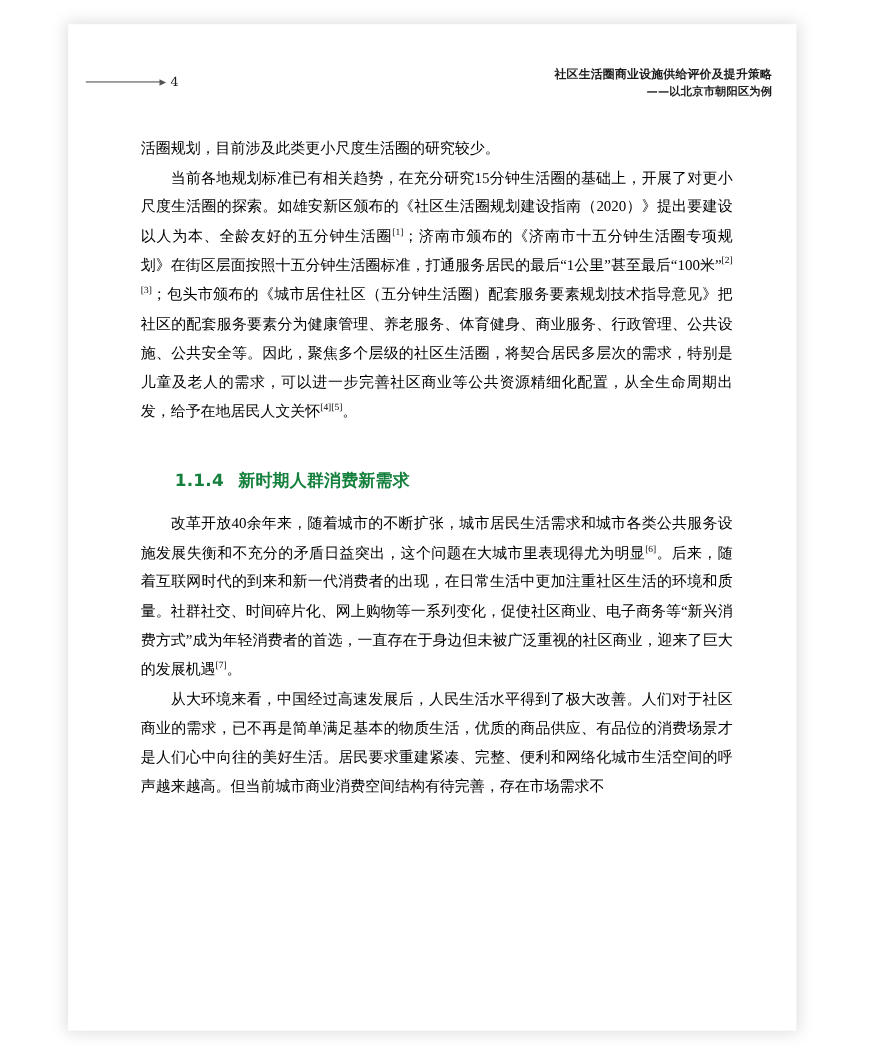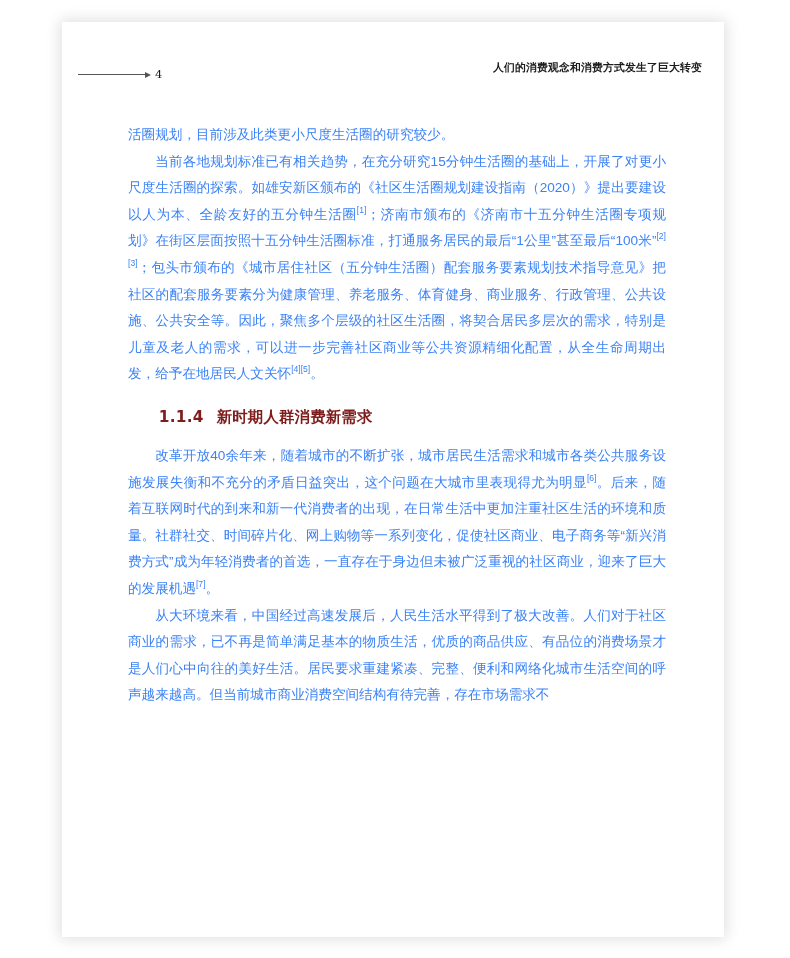--- a/index.html
+++ b/index.html
@@ -97,36 +97,36 @@
     position: absolute;
     left: 66px;
     top: 100px;
     width: 538px;
   }
 
   p.body-para {
     margin: 0;
     font-size: 13.6px;
     line-height: 26.6px;
-    color: #3b82f6;
+    color: #000000;
     text-align: justify;
     text-justify: inter-ideograph;
     text-indent: 2em;
-    font-family: Liberation Sans, sans-serif;
+    font-family: Liberation Serif, serif;
   }
   p.body-para.no-indent {
     text-indent: 0;
   }
 
   h2.section-heading {
-    margin: 16px 0 13px 0;
+    margin: 36px 0 13px 0;
     font-size: 15.4px;
     line-height: 26px;
     font-weight: 700;
-    color: #7f1d1d;
+    color: #15803d;
     text-indent: 2em;
     font-family: "DejaVu Sans", "Liberation Sans", sans-serif;
     letter-spacing: 0.2px;
   }
   h2.section-heading .sec-num {
     font-family: "DejaVu Sans", "Liberation Sans", sans-serif;
     margin-right: 13px;
   }
 
   sup.ref {
@@ -144,21 +144,22 @@
   <div class="page-card">
 
     <div class="running-head">
 
       <div class="folio-group">
         <div class="folio-rule"></div>
         <div class="folio-number">4</div>
       </div>
 
       <div class="head-titles">
-        <div class="head-title-main">人们的消费观念和消费方式发生了巨大转变</div>
+        <div class="head-title-main">社区生活圈商业设施供给评价及提升策略</div>
+        <div class="head-title-sub">——以北京市朝阳区为例</div>
       </div>
 
     </div>
 
     <div class="text-column">
 
       <p class="body-para no-indent">活圈规划，目前涉及此类更小尺度生活圈的研究较少。</p>
 
       <p class="body-para"><span>当前各地规划标准已有相关趋势，在充分研究15分钟生活圈的基础上，开展了对更小尺度生活圈的探索。如雄安新区颁布的《社区生活圈规划建设指南（2020）》提出要建设以人为本、全龄友好的五分钟生活圈</span><sup class="ref">[1]</sup><span>；济南市颁布的《济南市十五分钟生活圈专项规划》在街区层面按照十五分钟生活圈标准，打通服务居民的最后“1公里”甚至最后“100米”</span><sup class="ref">[2][3]</sup><span>；包头市颁布的《城市居住社区（五分钟生活圈）配套服务要素规划技术指导意见》把社区的配套服务要素分为健康管理、养老服务、体育健身、商业服务、行政管理、公共设施、公共安全等。因此，聚焦多个层级的社区生活圈，将契合居民多层次的需求，特别是儿童及老人的需求，可以进一步完善社区商业等公共资源精细化配置，从全生命周期出发，给予在地居民人文关怀</span><sup class="ref">[4][5]</sup><span>。</span></p>
 

